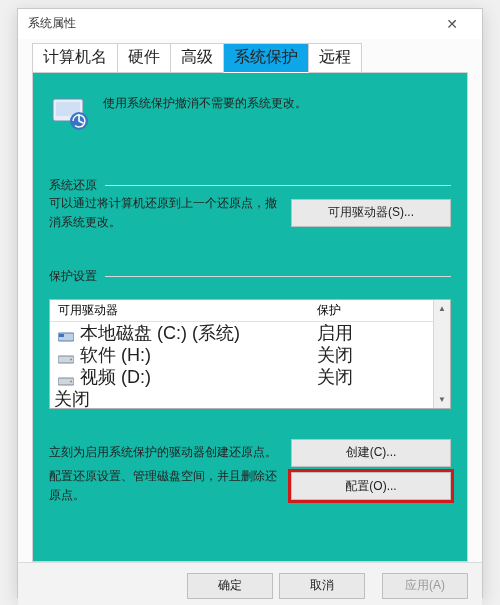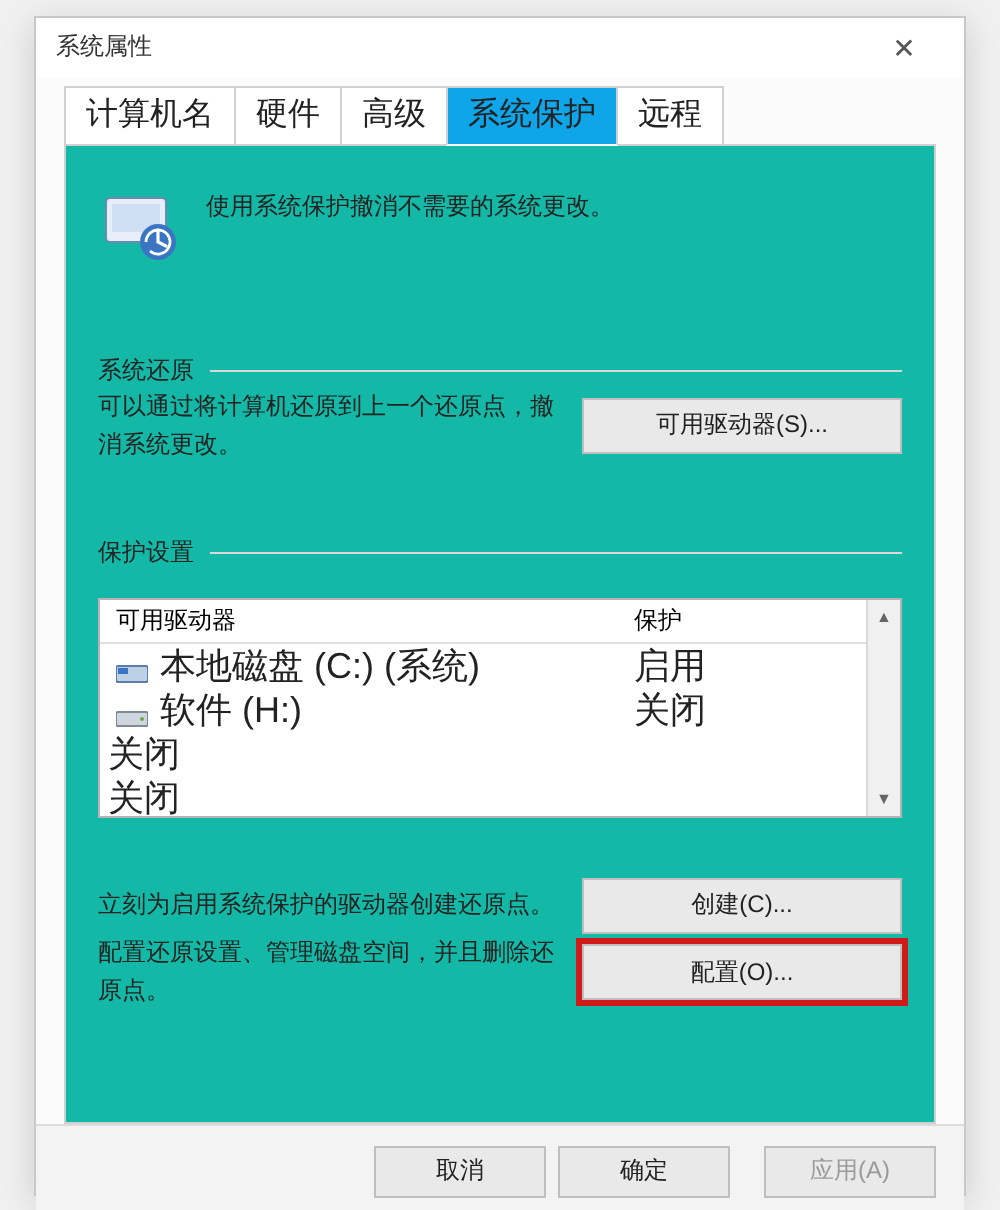--- a/index.html
+++ b/index.html
@@ -262,20 +262,29 @@
                     <rect x="0" y="3" width="16" height="7" rx="1" fill="#d0d6dd" stroke="#7f8a96"></rect>
                     <circle cx="13" cy="6.5" r="1" fill="#6aa84f"></circle>
                   </svg>
               </span>
               <span>软件 (H:)</span>
             </div>
             <div class="col-prot">关闭</div>
           </div>
 
           <div class="list-row">
+            <div class="col-name">
+              <span class="disk-icon">
+                <svg viewBox="0 0 16 12">
+                    <rect x="0" y="3" width="16" height="7" rx="1" fill="#d0d6dd" stroke="#7f8a96"></rect>
+                    <circle cx="13" cy="6.5" r="1" fill="#6aa84f"></circle>
+                  </svg>
+              </span>
+              <span>视频 (D:)</span>
+            </div>
             <div class="col-prot">关闭</div>
           </div>
 
           <div class="list-row">
             <div class="col-prot">关闭</div>
           </div>
         </div>
         <div class="scrollbar">
           <div class="scroll-btn">▲</div>
           <div class="scroll-btn">▼</div>
@@ -289,18 +298,18 @@
 
       <div class="row">
         <div class="desc">配置还原设置、管理磁盘空间，并且删除还原点。</div>
         <button class="btn highlighted">配置(O)...</button>
       </div>
 
     </div>
   </div>
 
   <div class="footer">
+    <button class="btn">确定</button>
     <button class="btn">取消</button>
-    <button class="btn">确定</button>
     <button class="btn disabled">应用(A)</button>
   </div>
 
 </div>
 
 </body></html>

